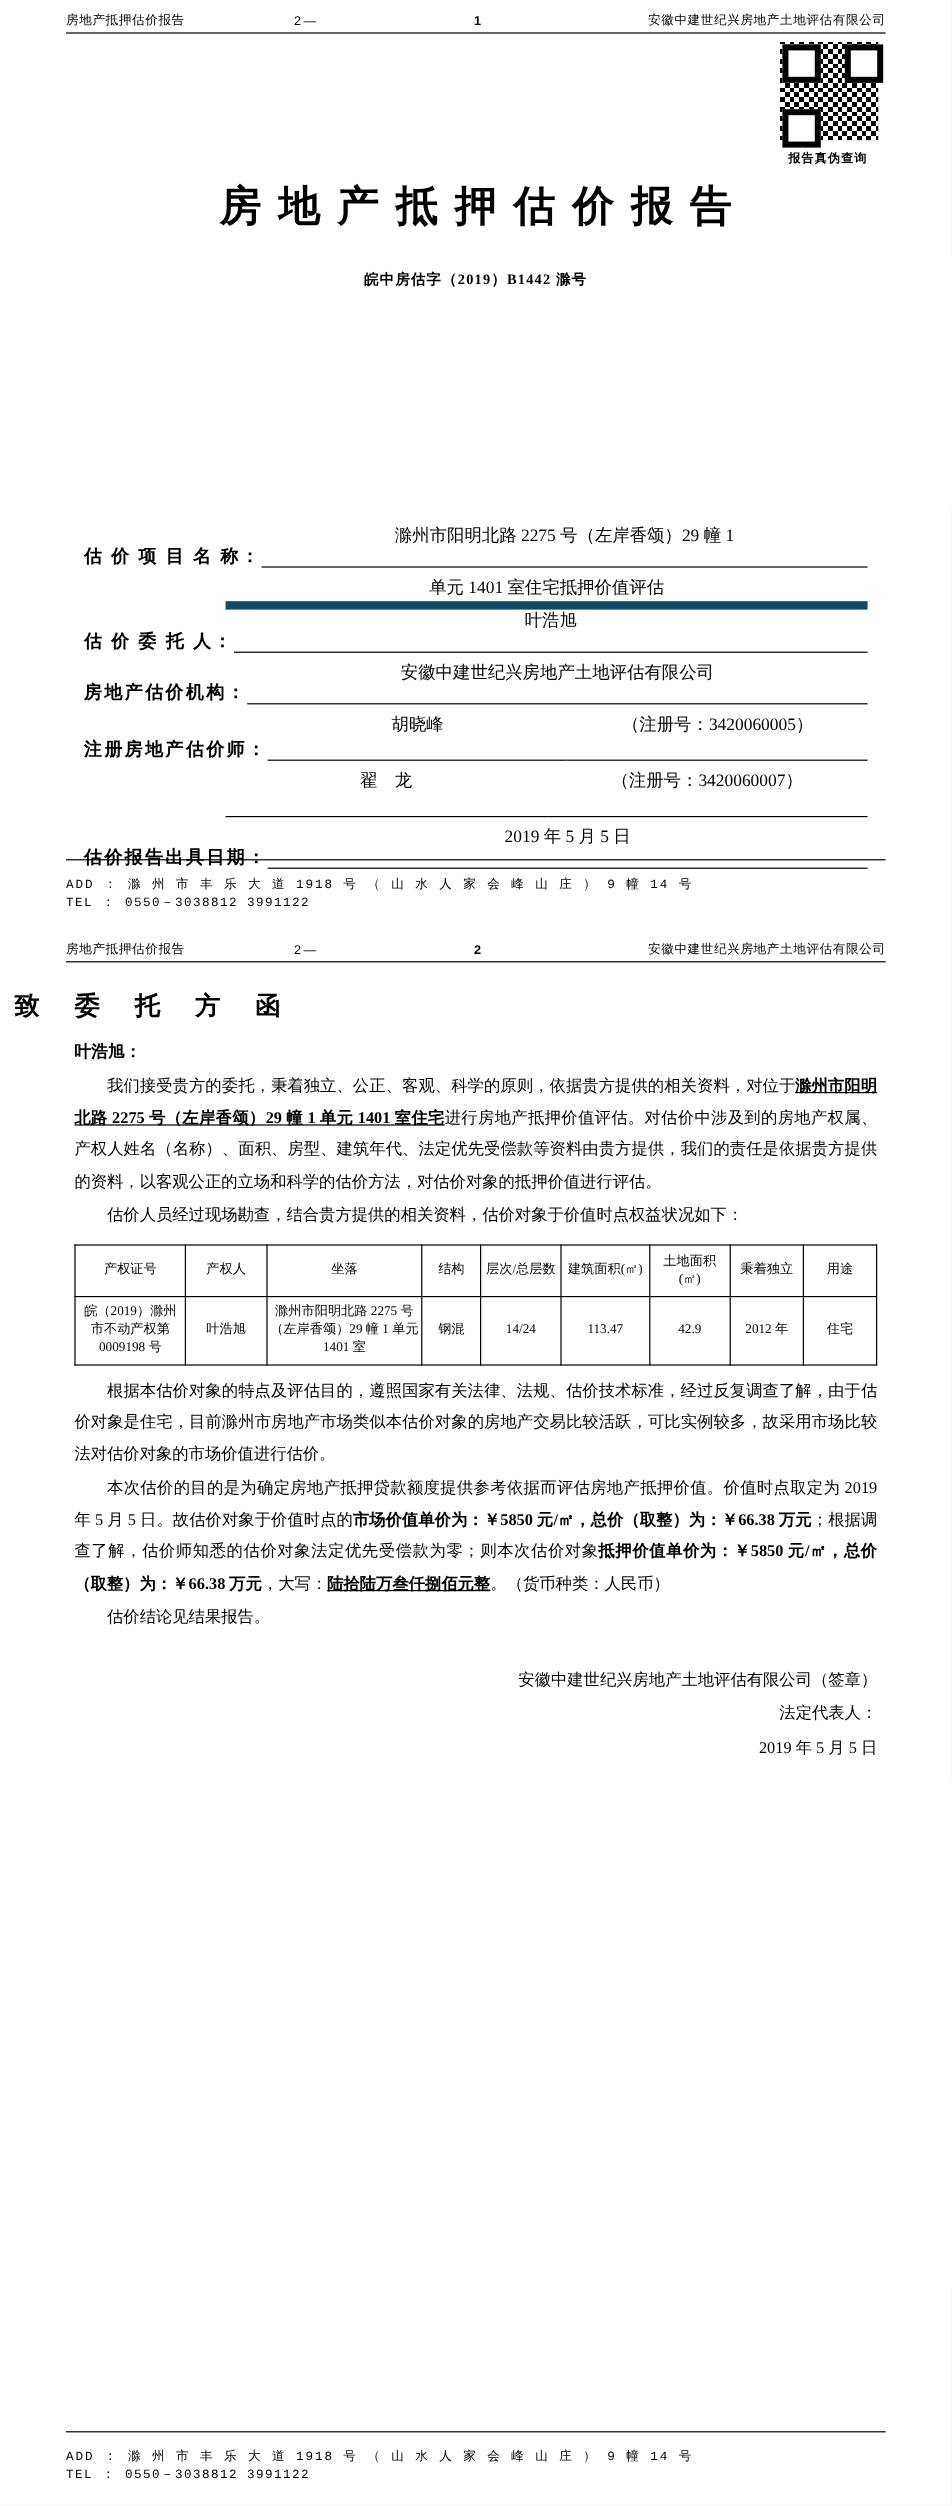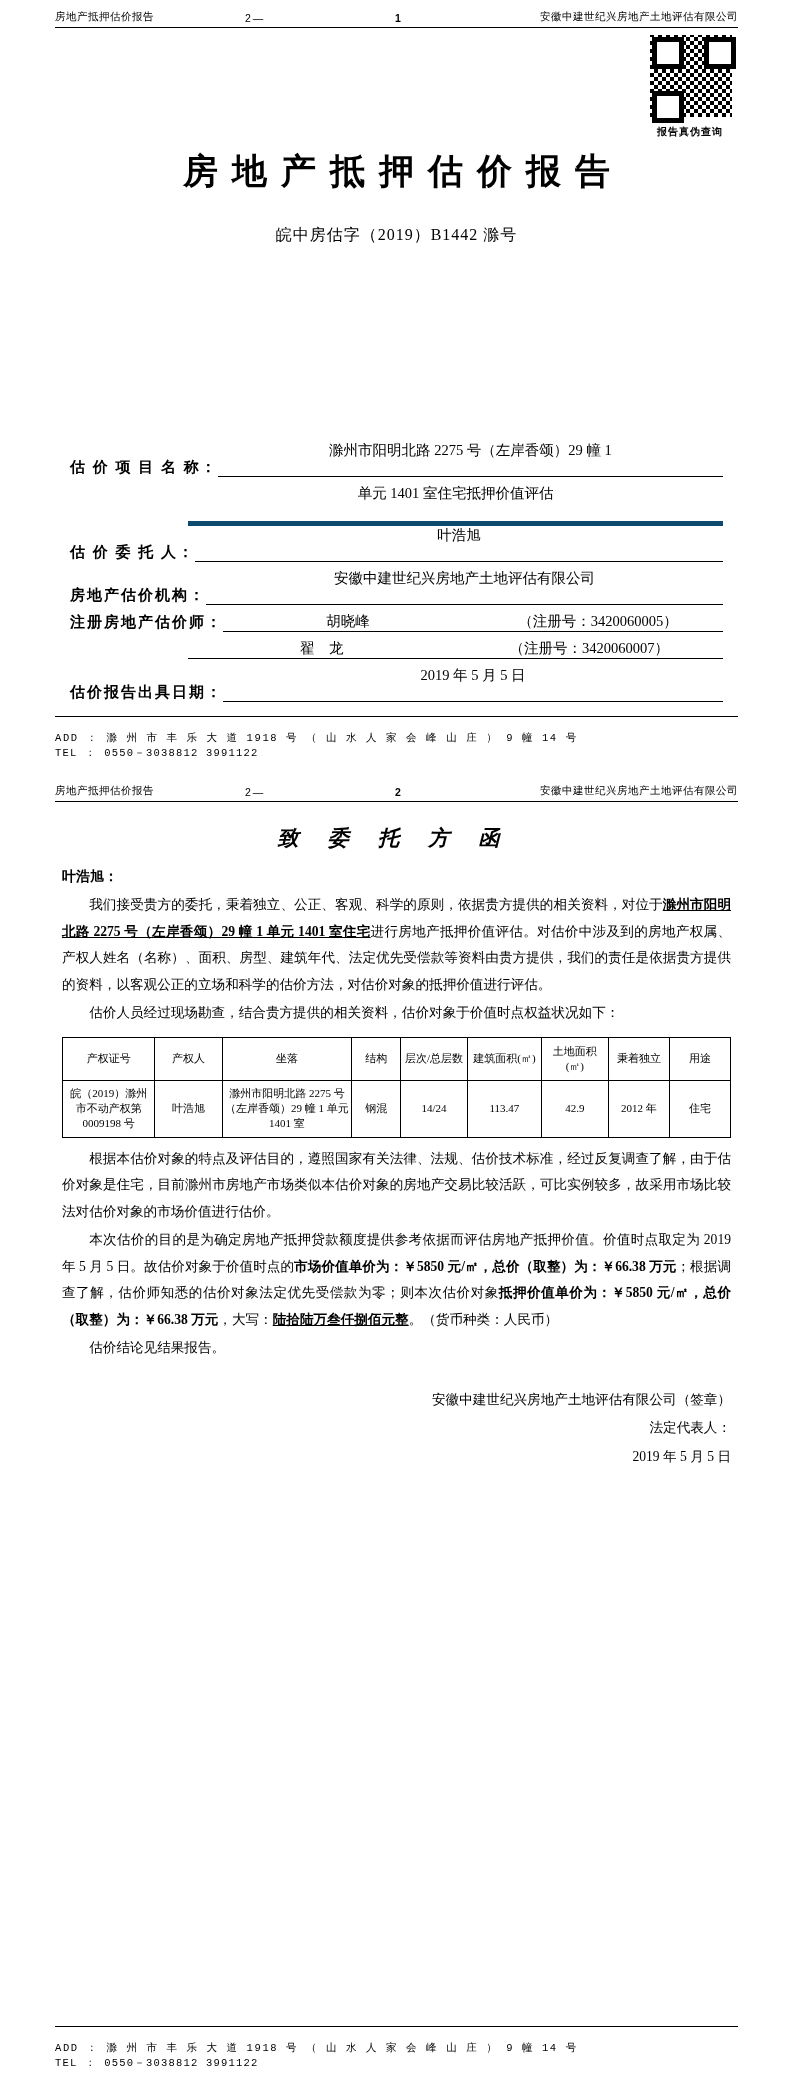--- a/index.html
+++ b/index.html
@@ -89,22 +89,22 @@
   .cover-title {
     text-align: center;
     font-size: 35px;
     font-weight: bold;
     letter-spacing: 14px;
     margin-top: 120px;
     text-indent: 14px;
   }
   .cover-sub {
     text-align: center;
-    font-size: 16px;
-    font-weight: normal;
+    font-size: 12px;
+    font-weight: bold;
     margin-top: 30px;
     letter-spacing: 1px;
   }
   .fields {
     margin: 195px 70px 0 70px;
     font-size: 15px;
   }
   .frow {
     display: flex;
     align-items: flex-end;
@@ -118,46 +118,44 @@
   }
   .fvalue {
     flex: 1;
     border-bottom: 1px solid #000;
     text-align: center;
     padding-bottom: 16px;
     font-size: 14.5px;
   }
   .fvalue.tight { letter-spacing: 0; }
   .fcont {
-    border-bottom: 5px solid #0c4a6e;
+    border-bottom: 7px solid #0c4a6e;
     margin-left: 118px;
     text-align: center;
-    padding-bottom: 18px;
+    padding-bottom: 2px;
     font-size: 14.5px;
   }
   .half {
     flex: 1;
     border-bottom: 1px solid #000;
     text-align: center;
-    padding-bottom: 0;
+    padding-bottom: 20px;
     font-size: 14.5px;
   }
 
   
   .letter {
     padding-top: 14px;
   }
   .letter-title {
-    text-align: center;
     font-size: 21px;
     font-weight: bold;
     letter-spacing: 12px;
     margin: 22px 16px 16px 0;
     text-indent: 12px;
-    font-style: italic;
   }
   .body-wrap { margin: 0 62px; }
   .addressee {
     font-weight: bold;
     font-size: 14px;
     margin-bottom: 6px;
   }
   p.para {
     font-size: 13.6px;
     line-height: 1.95;

